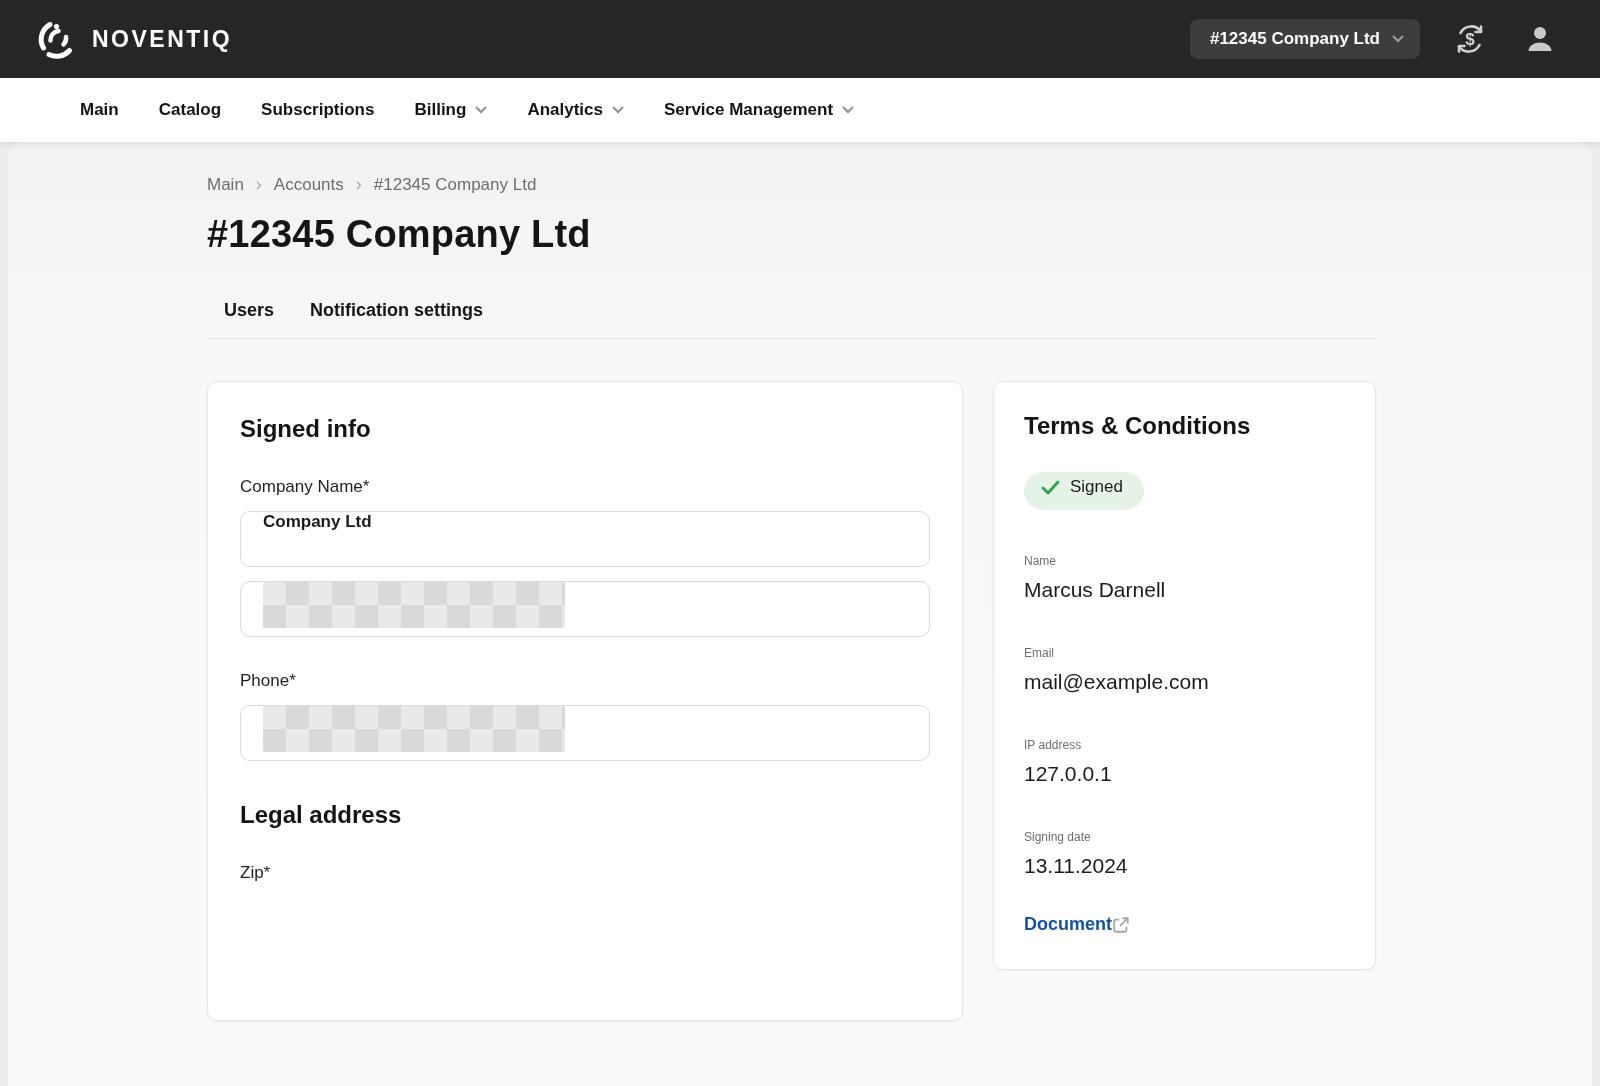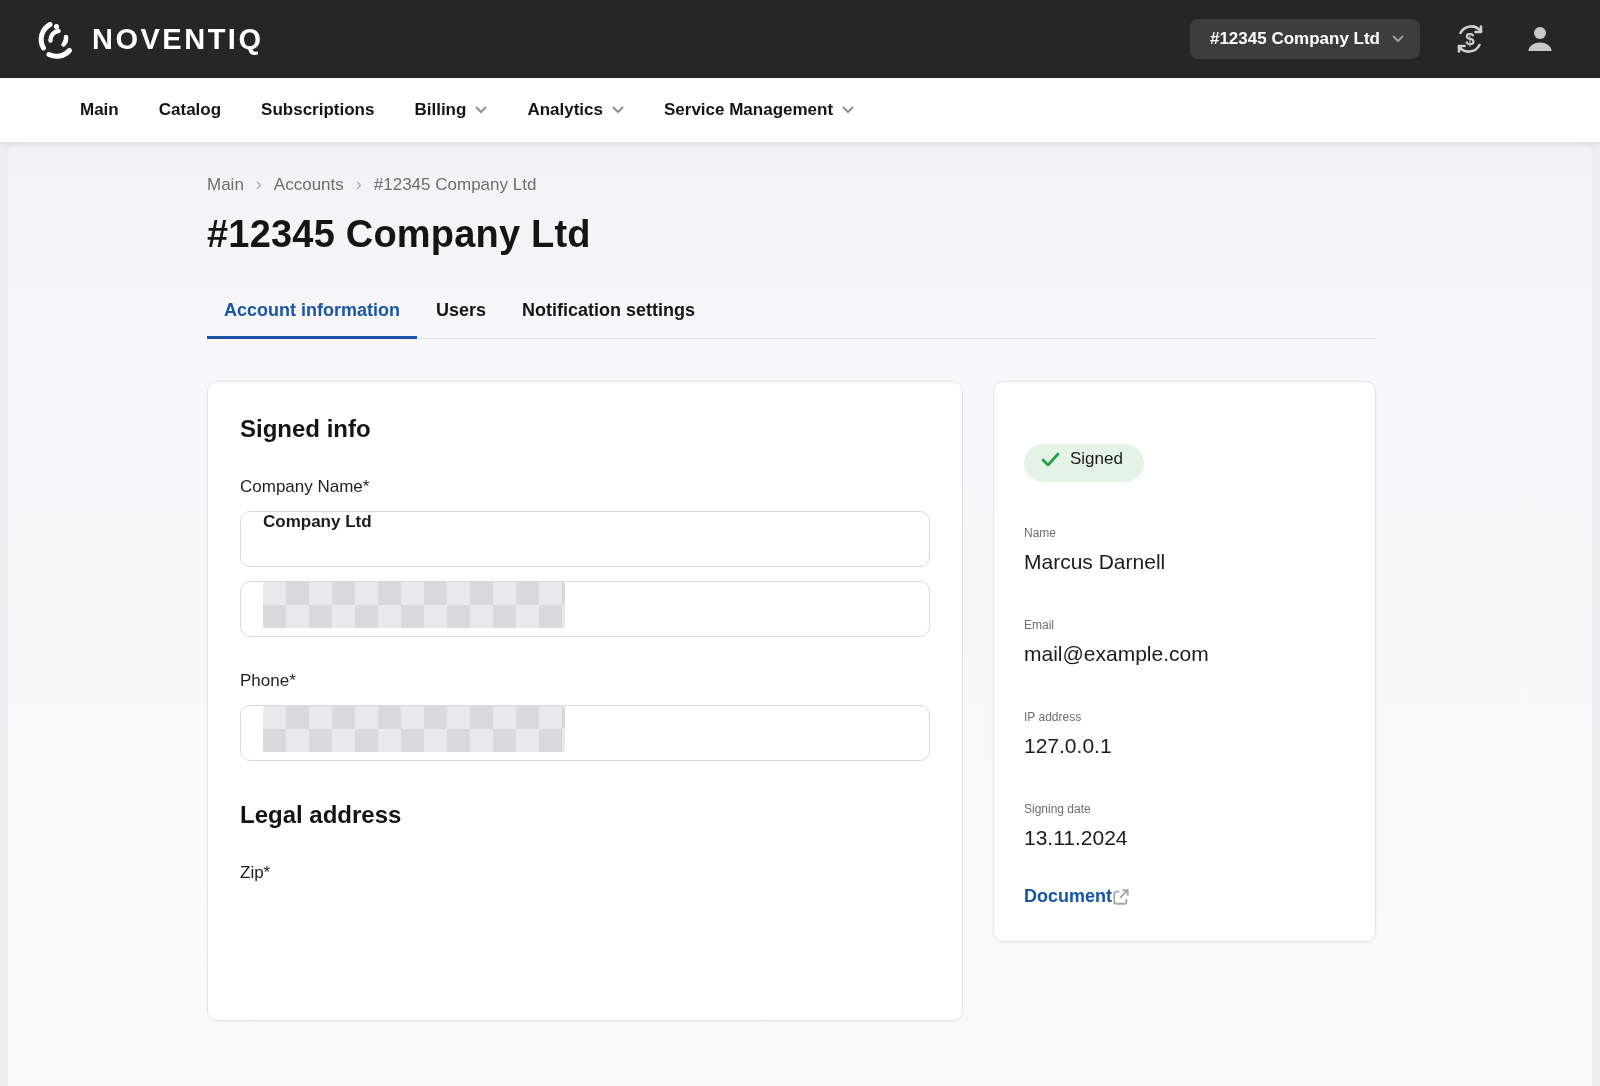--- a/index.html
+++ b/index.html
@@ -12,21 +12,21 @@
 
   
   .topbar {
     height:78px; background:#262626;
     display:flex; align-items:center; justify-content:space-between;
     padding:0 40px 0 36px;
   }
   .brand { display:flex; align-items:center; gap:12px; cursor:pointer; }
   .brand-mark { width:44px; height:44px; }
   .brand-name {
-    color:#fff; font-size:29px; font-weight:700; letter-spacing:2.5px;
+    color:#fff; font-size:23px; font-weight:700; letter-spacing:2.5px;
   }
   .topbar-right { display:flex; align-items:center; gap:30px; }
   .account-pill {
     background:#3d3d3d; border-radius:8px; height:40px;
     display:flex; align-items:center; gap:12px; padding:0 16px 0 20px;
     color:#fff; font-size:17px; font-weight:700; cursor:pointer;
   }
   .chev { width:12px; height:8px; display:inline-block; }
   .icon-btn { width:40px; height:40px; display:flex; align-items:center; justify-content:center; cursor:pointer; }
 
@@ -206,21 +206,20 @@
       <span class="sep">›</span>
       <span class="crumb">Accounts</span>
       <span class="sep">›</span>
       <span class="crumb">#12345 Company Ltd</span>
     </div>
 
     <h1 class="page-title">#12345 Company Ltd</h1>
 
 
     <div class="tabs">
-      <div class="tab active">Account information</div>
       <div class="tab">Users</div>
       <div class="tab">Notification settings</div>
     </div>
 
     <div class="cards">
 
       <section class="card card-left">
         <h2>Signed info</h2>
 
         <div class="field-label">Company Name*</div>
@@ -236,20 +235,21 @@
         <div class="field-input">
           <span class="redacted-blur"></span>
         </div>
 
         <h2 class="section-heading">Legal address</h2>
 
         <div class="field-label">Zip*</div>
       </section>
 
       <section class="card card-right">
+        <h2>Terms &amp; Conditions</h2>
 
         <div class="signed-badge">
           <svg width="19" height="15" viewBox="0 0 19 15" fill="none">
             <path d="M2 8 L7 13 L17 2" stroke="#27a346" stroke-width="2.8" stroke-linecap="round" stroke-linejoin="round"></path>
           </svg>
           <span class="label">Signed</span>
         </div>
 
         <div class="terms-label">Name</div>
         <div class="terms-value">Marcus Darnell</div>

